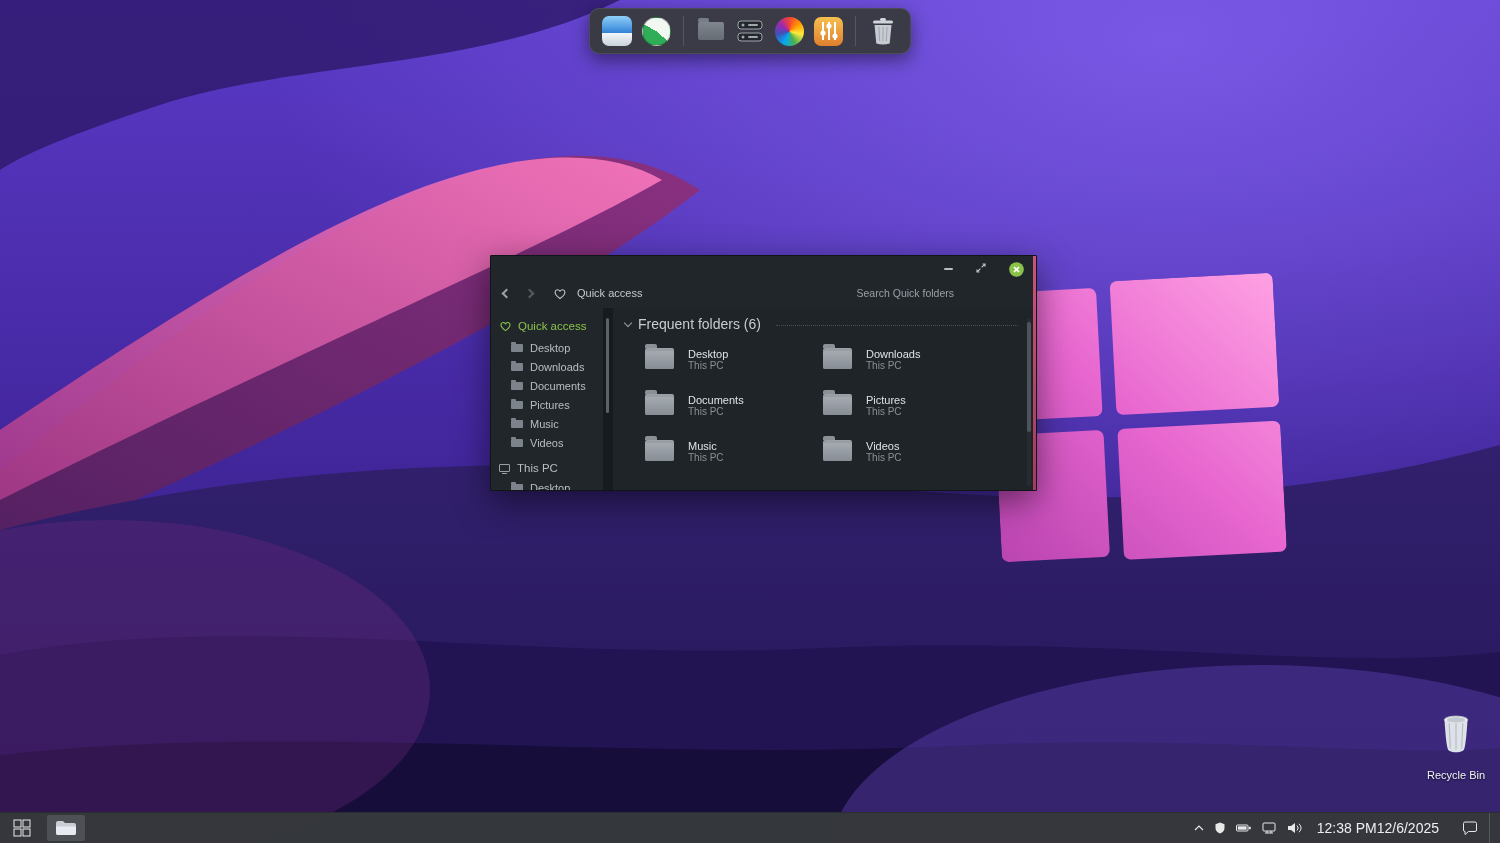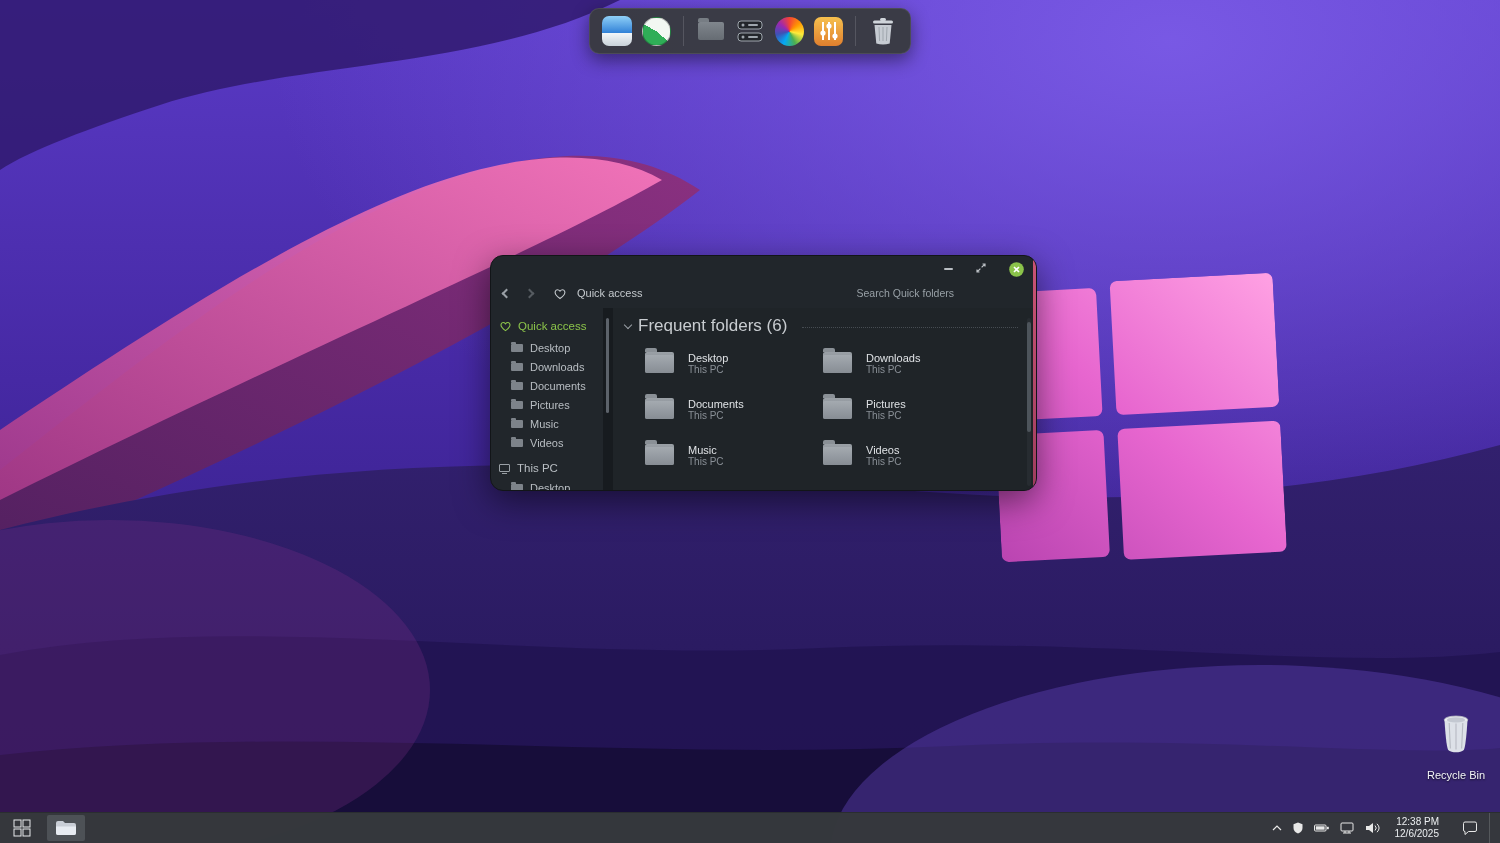--- a/index.html
+++ b/index.html
@@ -31,21 +31,21 @@
   .ic-folder{width:26px;height:18px;background:linear-gradient(180deg,#80868d,#666c73);
     border-radius:2px;position:relative;}
   .ic-folder::before{content:'';position:absolute;top:-4px;left:0;width:11px;height:4px;
     background:#777d84;border-radius:2px 2px 0 0;}
   .ic-sliders{width:29px;height:29px;border-radius:7px;
     background:linear-gradient(180deg,#f6c04e,#e07f2e);display:flex;align-items:center;justify-content:center;}
   .ic-trash{display:flex;align-items:center;justify-content:center;}
 
   
   .window{position:absolute;left:490px;top:255px;width:547px;height:236px;z-index:5;
-    background:#21262b;border:1px solid #121518;border-radius:13px;overflow:hidden;
+    background:#21262b;border:1px solid #121518;border-radius:1px;overflow:hidden;
     box-shadow:0 10px 34px rgba(0,0,0,.5);color:#c4c9cd;}
   .window::after{content:'';position:absolute;top:0;right:0;bottom:0;width:3px;
     background:linear-gradient(180deg,#e85c82,#b54268);opacity:.85;}
   .controls-row{height:22px;display:flex;align-items:center;justify-content:flex-end;gap:22px;padding:4px 12px 0 0;}
   .min-glyph{display:block;width:9px;height:2px;background:#b9bec3;border-radius:1px;}
   .close-btn svg{display:block;}
   .nav-row{height:30px;display:flex;align-items:center;padding:0 12px;}
   .chev{width:7px;height:7px;border-left:2px solid #9aa0a6;border-bottom:2px solid #9aa0a6;display:inline-block;}
   .chev.back{transform:rotate(45deg);margin-right:16px;}
   .chev.fwd{transform:rotate(225deg);border-color:#565b61;margin-right:20px;}
@@ -65,21 +65,21 @@
   .monitor-ic{width:11px;height:8px;border:1px solid #9aa0a6;border-radius:1px;position:relative;margin-right:7px;flex:0 0 auto;}
   .monitor-ic::after{content:'';position:absolute;left:2px;right:2px;bottom:-3px;height:1px;background:#9aa0a6;}
 
   .side-scroll{width:10px;flex:0 0 auto;background:#171b1f;position:relative;}
   .side-scroll .thumb{position:absolute;left:3px;top:10px;width:3px;height:95px;background:#5c626a;border-radius:2px;}
 
   .content{flex:1;position:relative;padding:8px 0 0 12px;background:#1f2428;}
   .sec-head{display:flex;align-items:center;gap:7px;}
   .chev-down{width:6px;height:6px;border-left:1.5px solid #9aa0a6;border-bottom:1.5px solid #9aa0a6;
     transform:rotate(-45deg);display:inline-block;margin-top:-3px;}
-  .sec-title{font-size:17px;color:#c8ccd0;}
+  .sec-title{font-size:14px;color:#c8ccd0;}
   .dots{flex:1;border-top:1px dotted #464c52;margin:2px 18px 0 8px;height:0;}
   .folders-grid{margin:12px 0 0 20px;display:grid;grid-template-columns:178px 178px;row-gap:17px;}
   .tile{display:grid;grid-template-columns:37px auto;grid-template-rows:16px 13px;column-gap:6px;cursor:default;}
   .big-folder{grid-column:1;grid-row:1/3;align-self:center;width:29px;height:21px;position:relative;
     background:linear-gradient(180deg,#9aa0a6,#7f858c);border-radius:2px;}
   .big-folder::before{content:'';position:absolute;top:-4px;left:0;width:12px;height:4px;background:#8a9096;border-radius:2px 2px 0 0;}
   .big-folder::after{content:'';position:absolute;left:0;right:0;top:3px;bottom:0;
     background:linear-gradient(180deg,#a4aab0,#878d94);border-radius:2px;}
   .t-name{grid-column:2;grid-row:1;align-self:end;font-size:11px;color:#dfe2e5;line-height:12px;}
   .t-loc{grid-column:2;grid-row:2;align-self:start;font-size:10px;color:#8a9097;line-height:11px;}
@@ -92,22 +92,22 @@
   .recycle-label{font-size:11px;color:#f2f4f7;text-shadow:0 1px 2px rgba(0,0,0,.7);}
 
   
   .taskbar{position:absolute;left:0;right:0;bottom:0;height:31px;z-index:10;
     background:rgba(53,56,60,.98);border-top:1px solid #2a2d30;display:flex;align-items:stretch;}
   .tb-btn{width:44px;display:flex;align-items:center;justify-content:center;}
   .active-box{width:38px;height:26px;background:#4d5156;border-radius:2px;display:flex;align-items:center;justify-content:center;}
   .tb-spacer{flex:1;}
   .tray{display:flex;align-items:center;gap:11px;padding-right:6px;}
   .tray-ic{display:flex;align-items:center;justify-content:center;}
-  .clock{display:flex;flex-direction:column;align-items:flex-end;justify-content:center;
-    font-size:10px;line-height:12px;color:#eceff1;padding:0 4px;}
+  .clock{display:flex;flex-direction:row;align-items:flex-end;justify-content:center;
+    font-size:14px;line-height:12px;color:#eceff1;padding:0 4px;}
   .show-desktop{width:5px;border-left:1px solid #55585c;height:31px;}
 </style>
 </head>
 <body>
 
 <div class="wallpaper">
   <svg viewBox="0 0 1500 843" preserveAspectRatio="none">
     <defs>
       <linearGradient id="gBase" x1="0" y1="0" x2="0" y2="1">
         <stop offset="0" stop-color="#5a3ac6"></stop>

